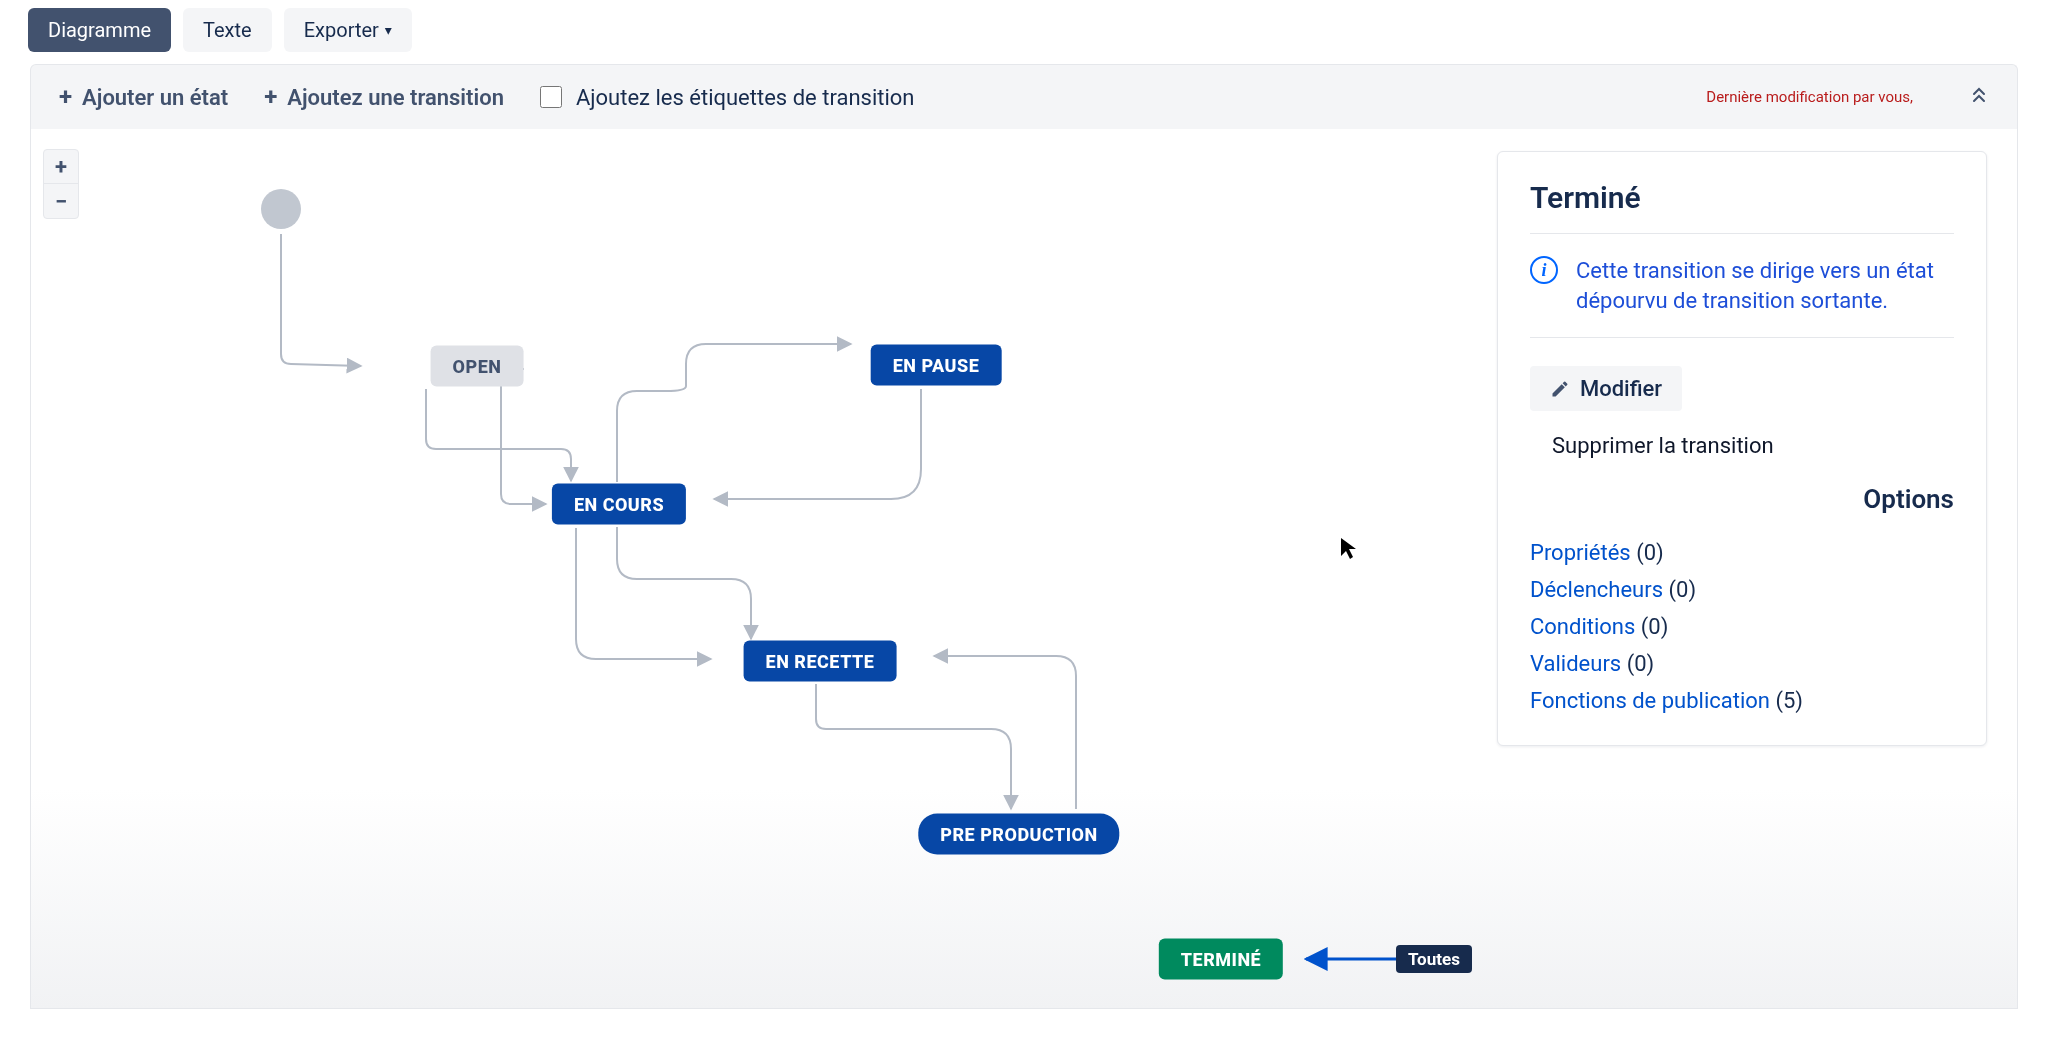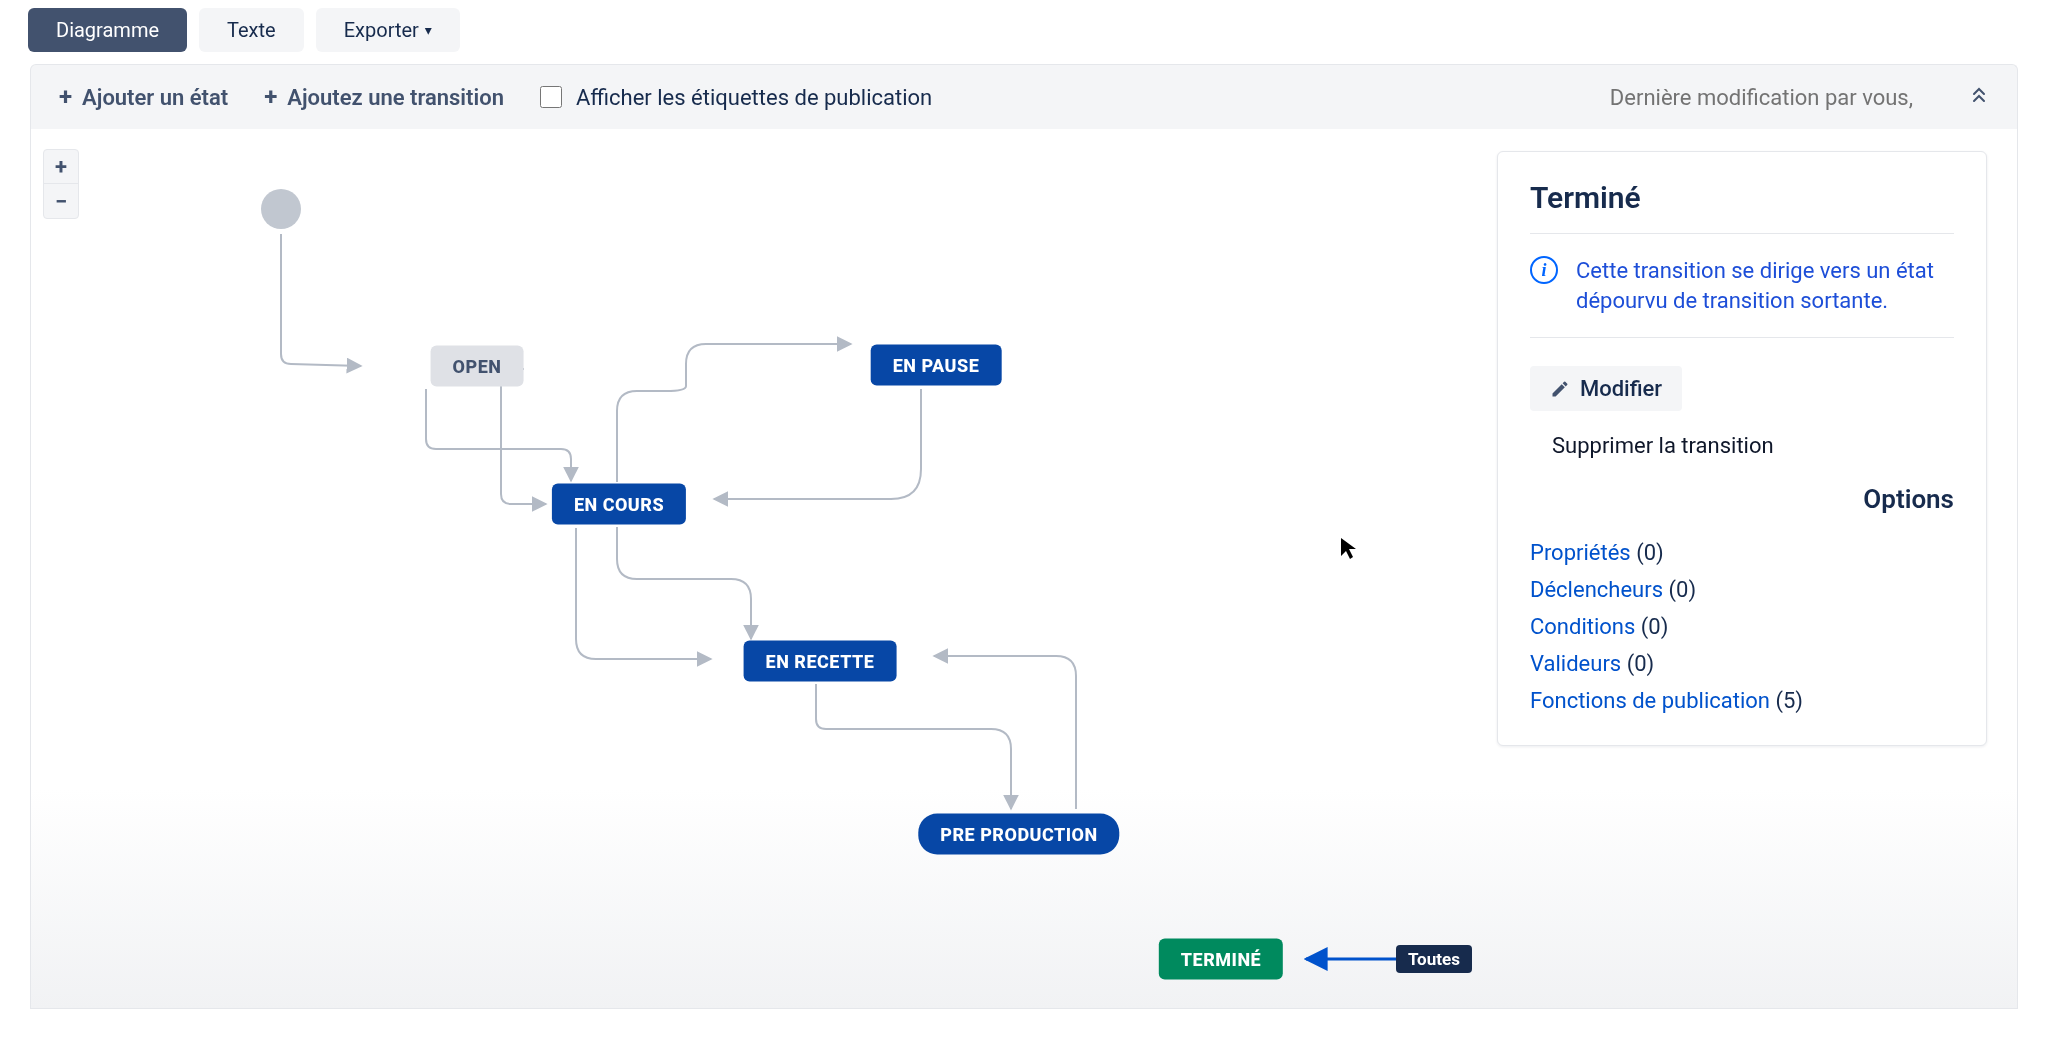--- a/index.html
+++ b/index.html
@@ -13,21 +13,21 @@
     position: relative;
   }
 
   
   .tab-row {
     display: flex;
     gap: 12px;
     padding: 8px 28px 12px 28px;
   }
   .tab {
-    padding: 10px 28px;
+    padding: 10px 20px;
     border-radius: 6px;
     font-size: 20px;
     background: #f4f5f7;
     color: #172b4d;
     cursor: pointer;
     display: flex;
     align-items: center;
     gap: 6px;
   }
   .tab.active {
@@ -71,22 +71,22 @@
     color: #172b4d;
   }
   .check-wrap input[type=checkbox] {
     width: 22px;
     height: 22px;
     accent-color: #0052cc;
     cursor: pointer;
   }
   .toolbar-spacer { flex: 1; }
   .last-mod {
-    font-size: 22px;
-    color: #737373;
+    font-size: 15px;
+    color: #b91c1c;
   }
   .collapse-icon {
     font-size: 20px;
     color: #42526e;
     cursor: pointer;
     margin-left: 20px;
   }
 
   
   .main {
@@ -289,21 +289,21 @@
   <div class="tb-btn">
     <span class="plus">+</span>
     <span>Ajouter un état</span>
   </div>
   <div class="tb-btn">
     <span class="plus">+</span>
     <span>Ajoutez une transition</span>
   </div>
   <label class="check-wrap">
     <input type="checkbox" style="">
-    <span>Afficher les étiquettes de publication</span>
+    <span>Ajoutez les étiquettes de transition</span>
   </label>
   <div class="toolbar-spacer"></div>
   <div class="last-mod">Dernière modification par vous,</div>
   <div class="collapse-icon">
     <svg width="20" height="20" viewBox="0 0 20 20" fill="none" stroke="#42526e" stroke-width="2" stroke-linecap="round">
       <polyline points="5,9 10,4 15,9"></polyline>
         <polyline points="5,16 10,11 15,16"></polyline>
     </svg>
   </div>
 </div>

